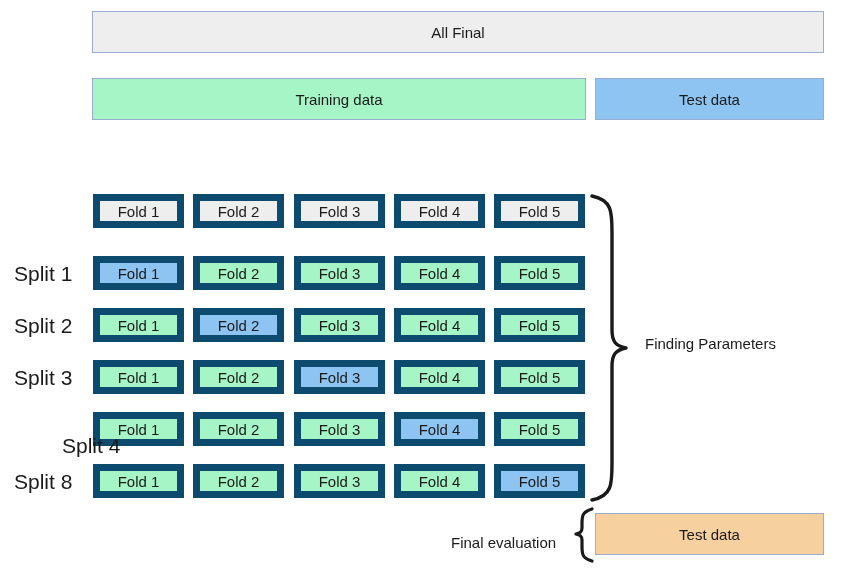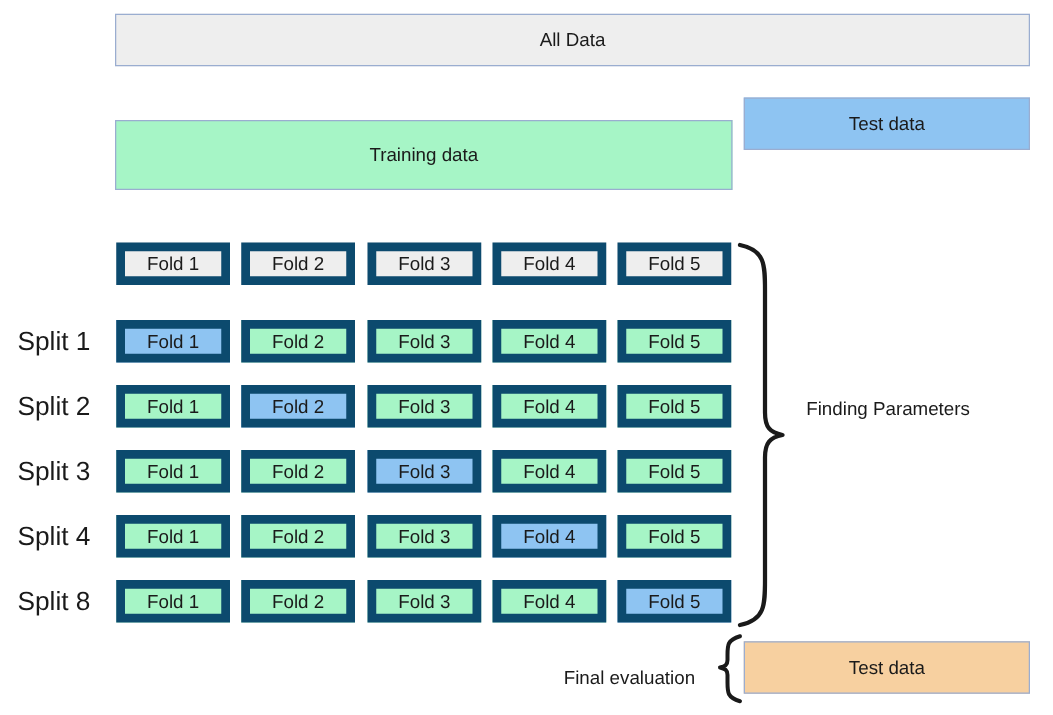--- a/index.html
+++ b/index.html
@@ -34,21 +34,21 @@
     color: #1a1a1a;
     white-space: nowrap;
   }
   .fill-grey   { background: #eeeeee; }
   .fill-green  { background: #a6f5c6; }
   .fill-blue   { background: #8ec4f2; }
   .fill-orange { background: #f7d0a0; }
 
   
   #all-data-bar      { left: 92px;  top: 11px;  width: 732px; height: 42px; }
-  #training-data-bar { left: 92px;  top: 96px;  width: 494px; height: 56px; }
+  #training-data-bar { left: 92px;  top: 78px;  width: 494px; height: 42px; }
   #test-data-bar     { left: 595px; top: 78px;  width: 229px; height: 42px; }
 
   
   .fold-cell {
     position: absolute;
     box-sizing: border-box;
     border: 7px solid #0c4a6e;
     display: flex;
     align-items: center;
     justify-content: center;
@@ -71,21 +71,21 @@
     font-size: 21px;
     line-height: 1;
     color: #1a1a1a;
     white-space: nowrap;
   }
 
   
   #finding-parameters-label {
     position: absolute;
     left: 645px;
-    top: 320px;
+    top: 336px;
     font-size: 15px;
     line-height: 1;
     white-space: nowrap;
     color: #1a1a1a;
   }
   #final-evaluation-label {
     position: absolute;
     left: 411px;
     top: 535px;
     font-size: 15px;
@@ -105,21 +105,21 @@
 
   
   #final-test-data-bar { left: 595px; top: 513px; width: 229px; height: 42px; }
 </style>
 </head>
 <body>
 
 <div id="canvas">
 
   <div class="box fill-grey" id="all-data-bar">
-    <span>All Data</span>
+    <span>All Final</span>
   </div>
 
   <div class="box fill-green" id="training-data-bar">
     <span>Training data</span>
   </div>
 
   <div class="box fill-blue" id="test-data-bar">
     <span>Test data</span>
   </div>
 
@@ -213,21 +213,21 @@
       </div>
       <div class="fold-cell fill-blue" style="left: 494px; top: 464px;">
         <span>Fold 5</span>
       </div>
     </div>
 
   <div id="split-labels">
       <div class="split-label" style="top: 256px;">Split 1</div>
       <div class="split-label" style="top: 308px;">Split 2</div>
       <div class="split-label" style="top: 360px;">Split 3</div>
-      <div class="split-label" style="top: 412px;">Split 4</div>
+      <div class="split-label" style="top: 428px; margin-left: 48px;">Split 4</div>
       <div class="split-label" style="top: 464px;">Split 8</div>
     </div>
 
   <svg id="brace-layer" viewBox="0 0 842 572" xmlns="http://www.w3.org/2000/svg">
 
     <path d="M 592 196
              C 612 200, 612 212, 612 232
              L 612 330
              C 612 342, 616 346, 626 348
              C 616 350, 612 354, 612 366

